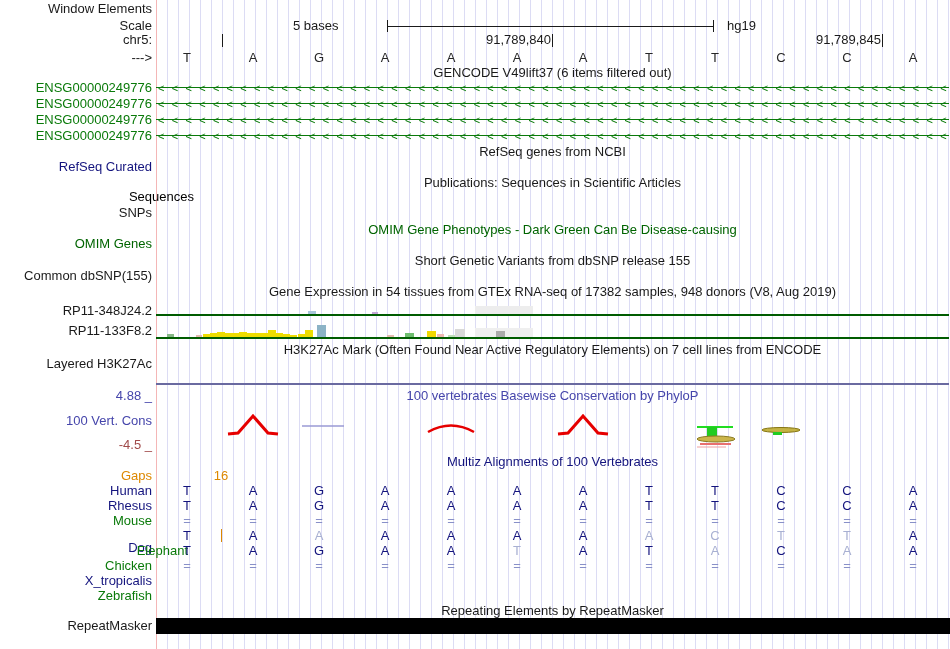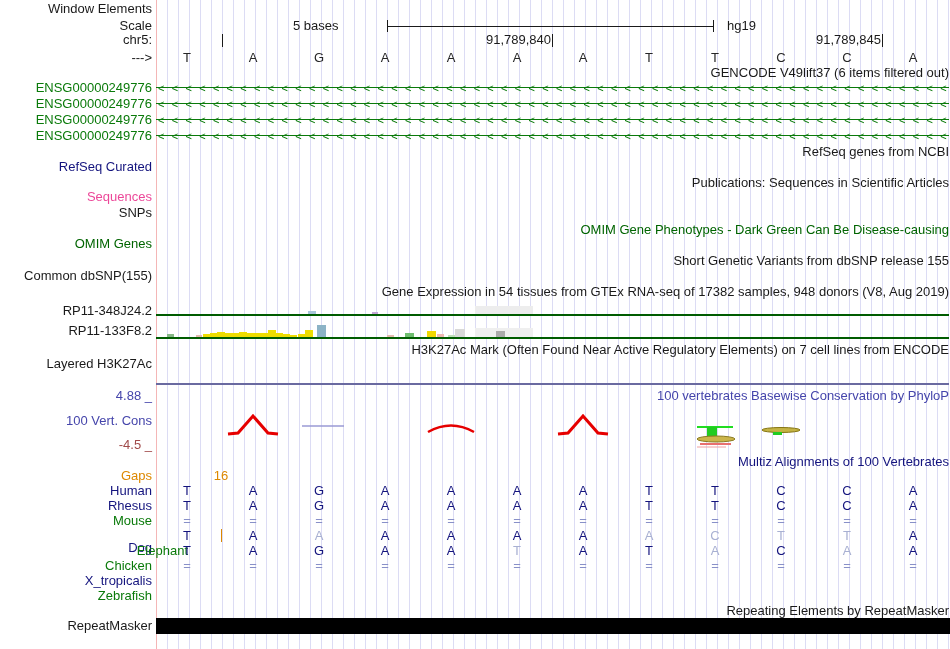--- a/index.html
+++ b/index.html
@@ -1,21 +1,21 @@
 <!DOCTYPE html>
 <html><head>
 <meta charset="utf-8">
 <style>
   html,body{margin:0;padding:0;background:#fff;}
   .browser{position:relative;width:950px;height:649px;background:#ffffff;overflow:hidden;
            font-family:"Liberation Sans",sans-serif;font-size:13px;color:#1a1a1a;}
   .vline{position:absolute;top:0;bottom:0;width:1px;background:#dcdcf4;}
   .pinkline{position:absolute;top:0;bottom:0;left:156px;width:1px;background:#f4b6b6;}
   .lbl{position:absolute;left:0;width:152px;text-align:right;white-space:nowrap;line-height:14px;}
-  .title{position:absolute;left:156px;width:793px;text-align:right;white-space:nowrap;line-height:14px;}
+  .title{position:absolute;left:156px;width:793px;text-align:center;white-space:nowrap;line-height:14px;}
   .hdr-title{position:absolute;left:156px;width:793px;top:2px;text-align:center;white-space:nowrap;line-height:14px;color:#1a1a1a;}
   .hdr-title .gap2{margin-left:16px;}
   .scale-text{position:absolute;left:293px;width:90px;top:19px;text-align:left;line-height:14px;}
   .hg19-text{position:absolute;left:727px;top:19px;line-height:14px;}
   .scale-line{position:absolute;left:387px;top:26px;width:326px;height:1px;background:#1a1a1a;}
   .scale-tickL{position:absolute;left:387px;top:20px;width:1px;height:12px;background:#1a1a1a;}
   .scale-tickR{position:absolute;left:713px;top:20px;width:1px;height:12px;background:#1a1a1a;}
   .ctick{position:absolute;top:34px;width:1px;height:13px;background:#1a1a1a;}
   .coordlbl{position:absolute;top:33px;width:88px;text-align:right;white-space:nowrap;line-height:14px;}
   .seqbase{position:absolute;width:22px;text-align:center;color:#262626;line-height:14px;}
@@ -123,21 +123,21 @@
   <div class="rmskbar"></div>
 <div class="lbl" style="top: 2px; color: rgb(26, 26, 26);">Window Elements</div>
     <div class="lbl" style="top: 19px; color: rgb(26, 26, 26);">Scale</div>
     <div class="lbl" style="top: 33px; color: rgb(26, 26, 26);">chr5:</div>
     <div class="lbl" style="top: 51px; color: rgb(26, 26, 26);">---&gt;</div>
     <div class="lbl" style="top: 81px; color: rgb(10, 122, 10);">ENSG00000249776</div>
     <div class="lbl" style="top: 97px; color: rgb(10, 122, 10);">ENSG00000249776</div>
     <div class="lbl" style="top: 113px; color: rgb(10, 122, 10);">ENSG00000249776</div>
     <div class="lbl" style="top: 129px; color: rgb(10, 122, 10);">ENSG00000249776</div>
     <div class="lbl" style="top: 160px; color: rgb(20, 20, 126);">RefSeq Curated</div>
-    <div class="lbl" style="top: 190px; color: #ec4899;">Sequences</div>
+    <div class="lbl" style="top: 190px; color: #000000; padding-left: 42px;">Sequences</div>
     <div class="lbl" style="top: 206px; color: rgb(26, 26, 26);">SNPs</div>
     <div class="lbl" style="top: 237px; color: rgb(0, 100, 0);">OMIM Genes</div>
     <div class="lbl" style="top: 269px; color: rgb(26, 26, 26);">Common dbSNP(155)</div>
     <div class="lbl" style="top: 304px; color: rgb(26, 26, 26);">RP11-348J24.2</div>
     <div class="lbl" style="top: 324px; color: rgb(26, 26, 26);">RP11-133F8.2</div>
     <div class="lbl" style="top: 357px; color: rgb(26, 26, 26);">Layered H3K27Ac</div>
     <div class="lbl" style="top: 389px; color: rgb(69, 69, 171);">4.88 _</div>
     <div class="lbl" style="top: 414px; color: rgb(69, 69, 171); text-align: right;">100 Vert. Cons</div>
     <div class="lbl" style="top: 438px; color: rgb(160, 74, 74);">-4.5 _</div>
     <div class="lbl" style="top: 469px; color: rgb(221, 136, 0);">Gaps</div>

